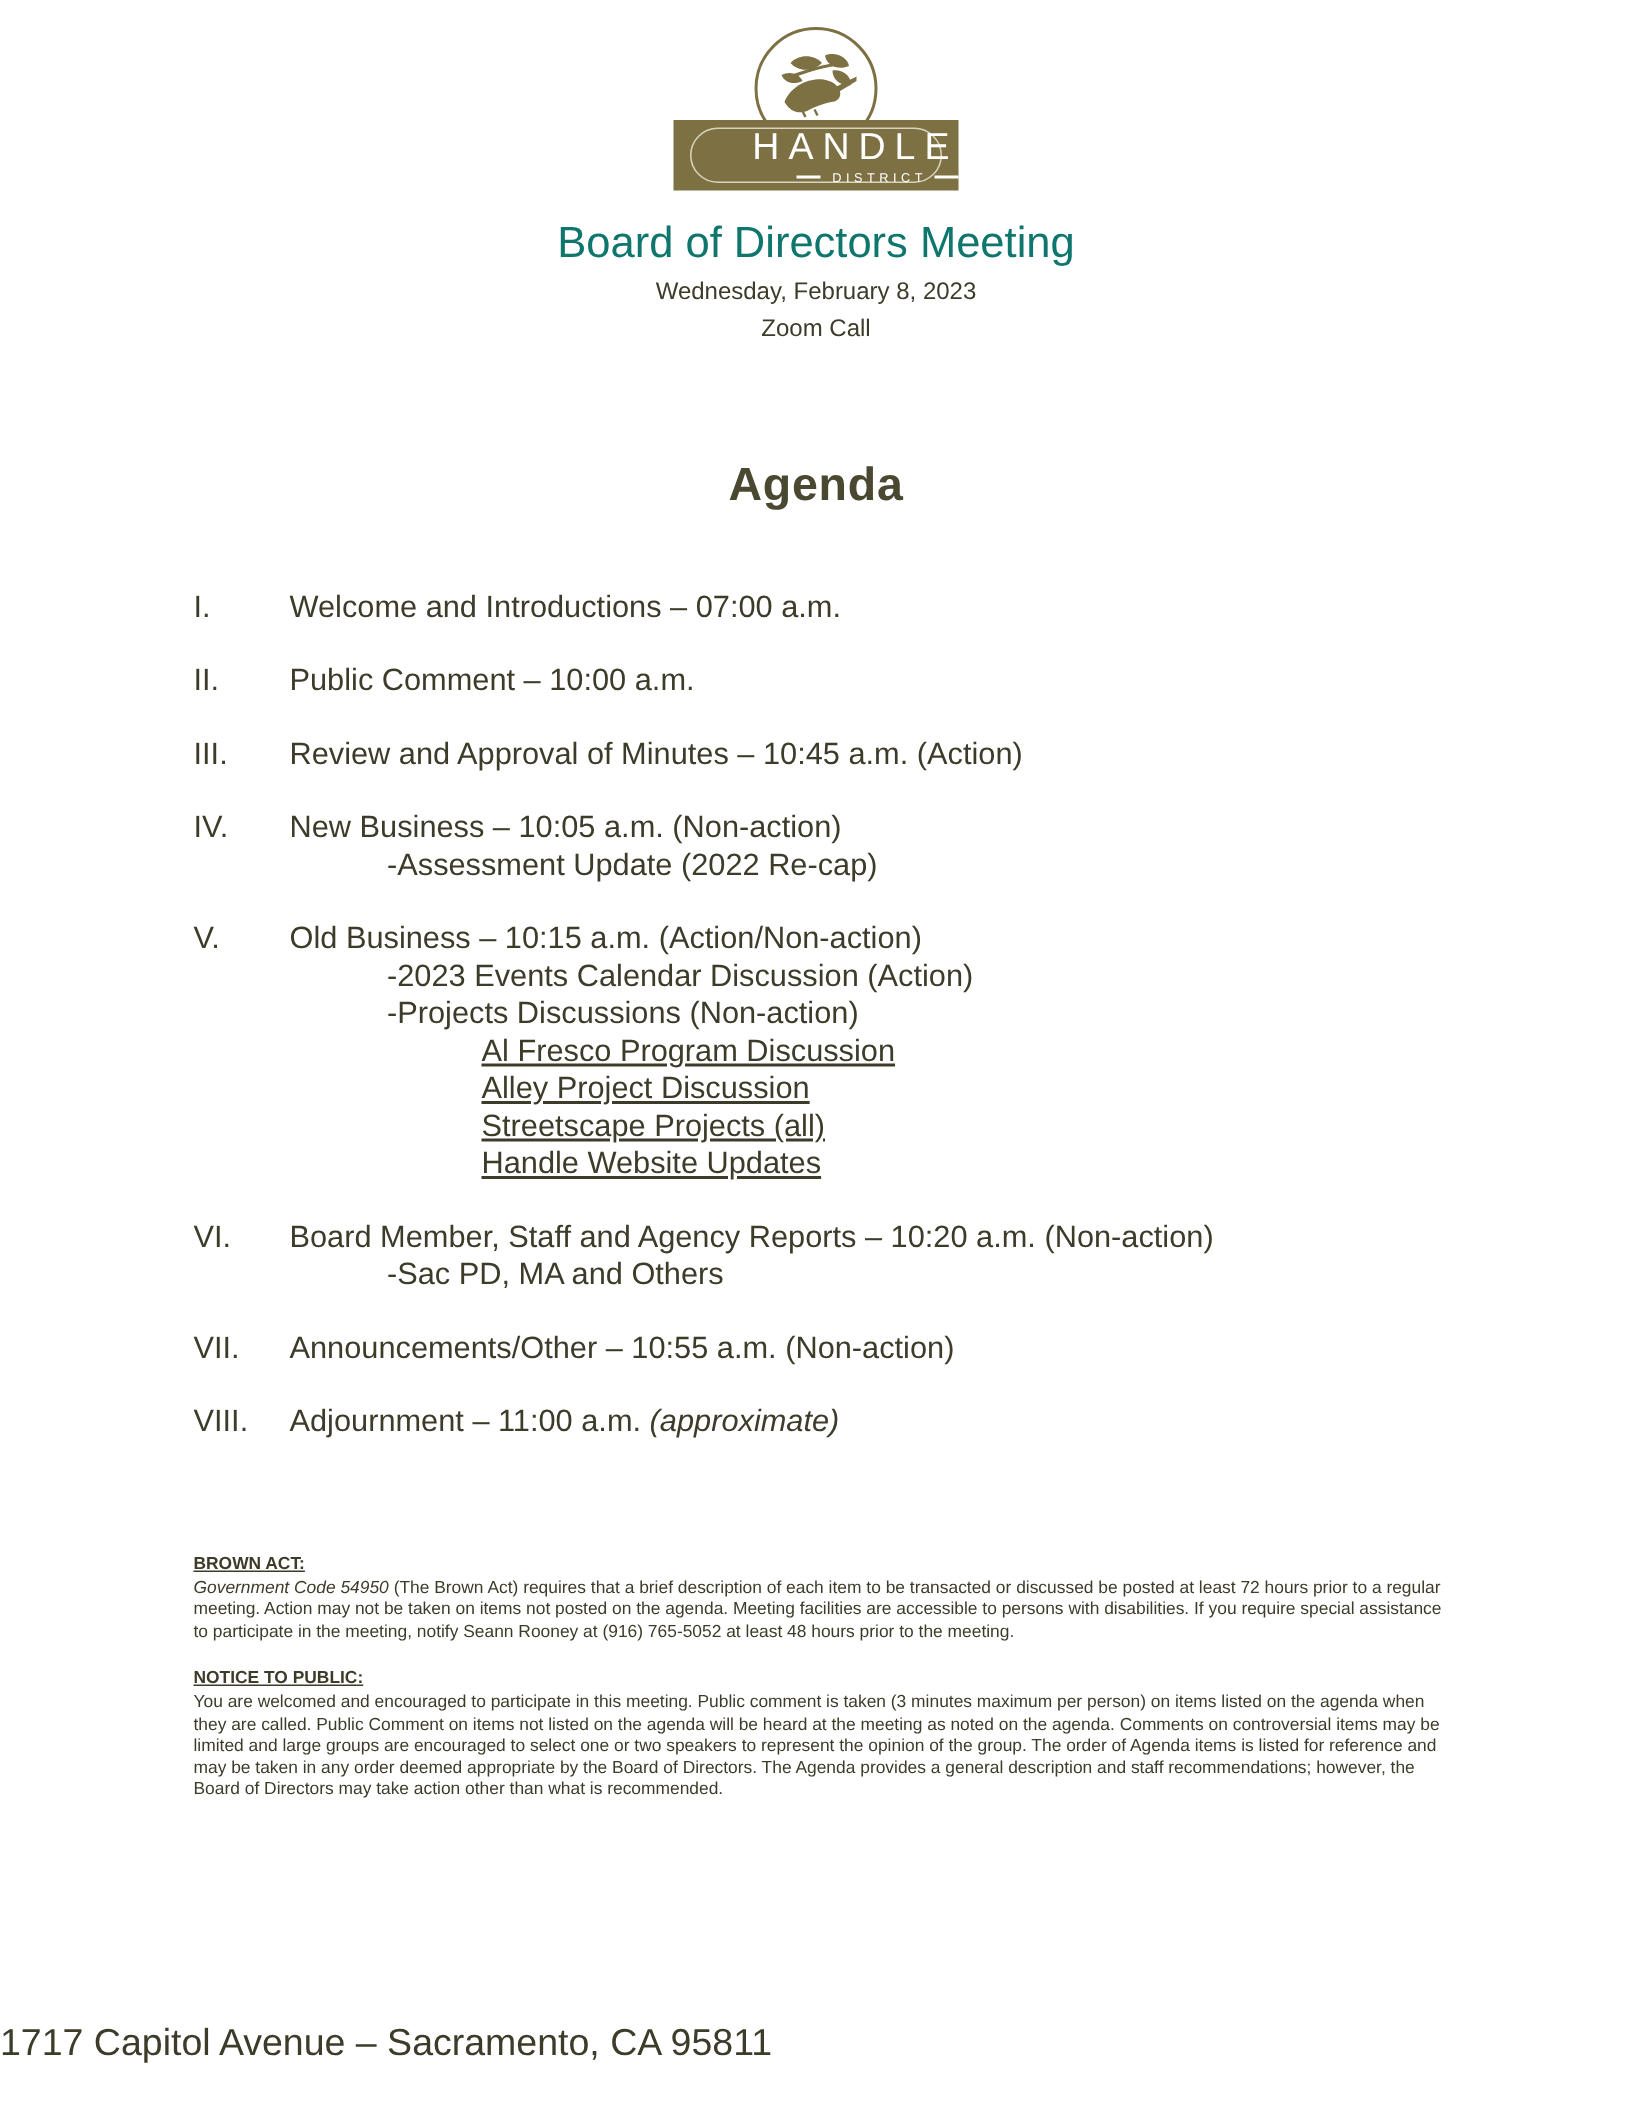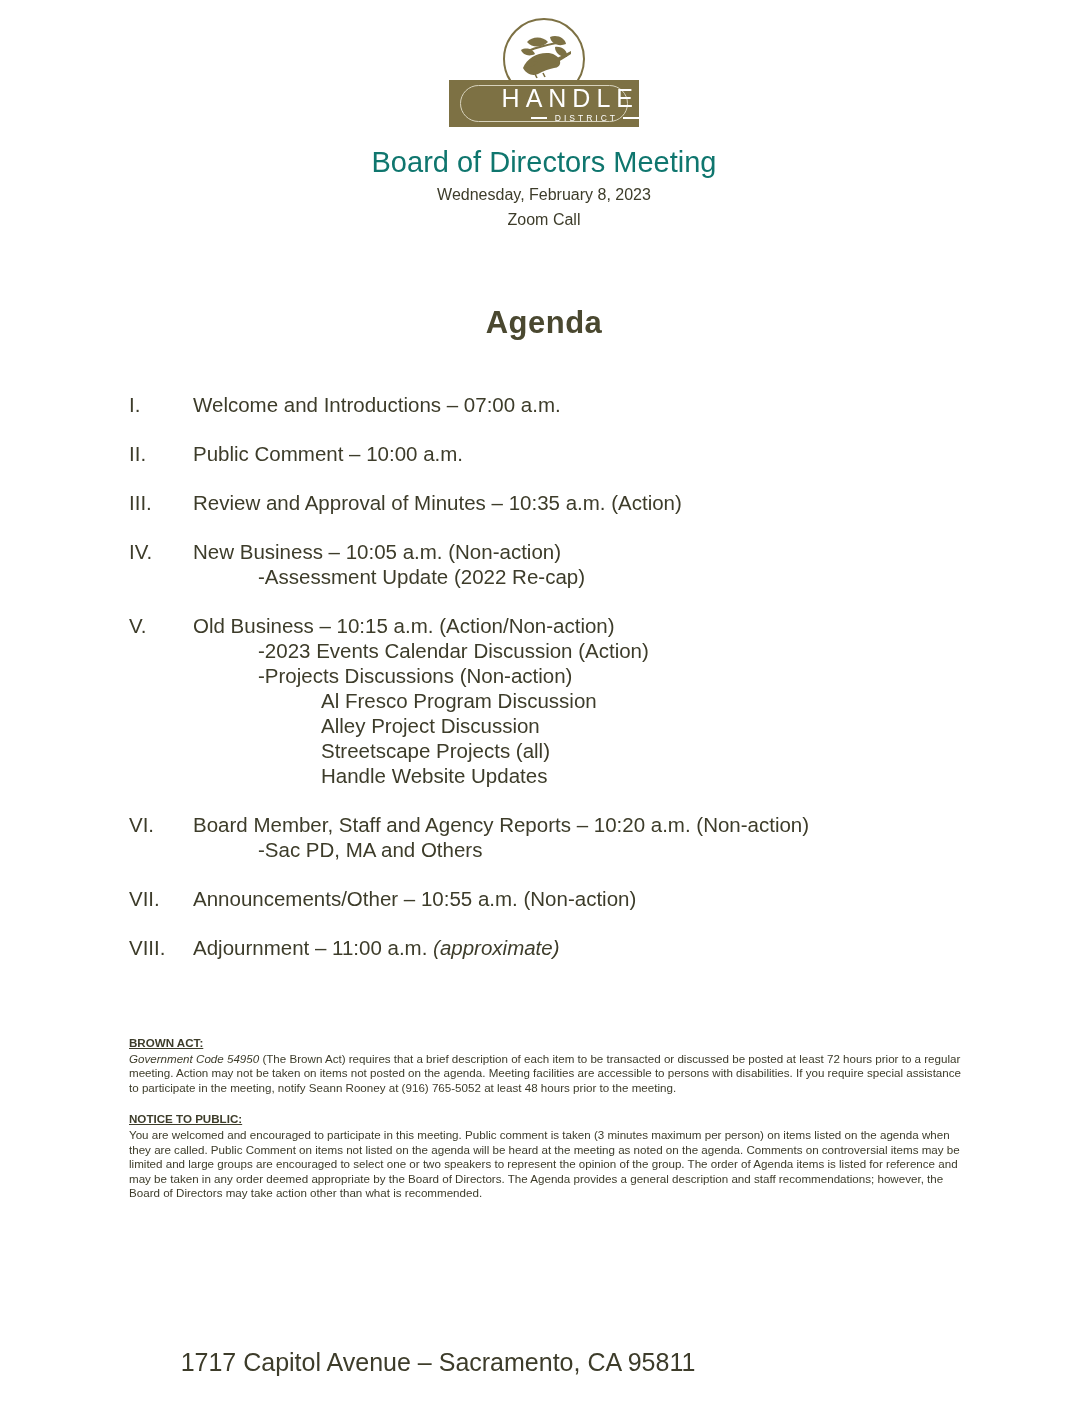--- a/index.html
+++ b/index.html
@@ -156,20 +156,21 @@
   .agenda-main {
     white-space: pre;
   }
   .sub-1 {
     padding-left: 65px;
     white-space: pre;
   }
   .sub-2 {
     padding-left: 128px;
     white-space: pre;
+    text-decoration: underline;
   }
   .ital { font-style: italic; }
 
   
   .fineprint {
     position: absolute;
     left: 129px;
     top: 1036px;
     width: 840px;
     font-size: 11.6px;
@@ -184,21 +185,21 @@
   }
   .fp-body { margin: 0 0 0 0; }
   .fp-block-2 { margin-top: 17px; }
 
   
   .doc-footer {
     position: absolute;
     left: 0;
     top: 1348px;
     width: 876px;
-    text-align: center;
+    text-align: left;
     font-size: 25px;
     color: #3d3c2a;
   }
 </style>
 </head>
 <body>
 
 <div class="logo-block">
   <div class="logo-wrap">
     <div class="logo-circle">
@@ -256,21 +257,21 @@
     </div>
     <div class="agenda-item">
       <div class="agenda-num">II.</div>
       <div class="agenda-body">
         <div class="agenda-main">Public Comment – 10:00 a.m.</div>
       </div>
     </div>
     <div class="agenda-item">
       <div class="agenda-num">III.</div>
       <div class="agenda-body">
-        <div class="agenda-main">Review and Approval of Minutes – 10:35 a.m. (Action)</div>
+        <div class="agenda-main">Review and Approval of Minutes – 10:45 a.m. (Action)</div>
       </div>
     </div>
     <div class="agenda-item">
       <div class="agenda-num">IV.</div>
       <div class="agenda-body">
         <div class="agenda-main">New Business – 10:05 a.m. (Non-action)</div>
         <div class="sub-1">-Assessment Update (2022 Re-cap)</div>
       </div>
     </div>
     <div class="agenda-item">

